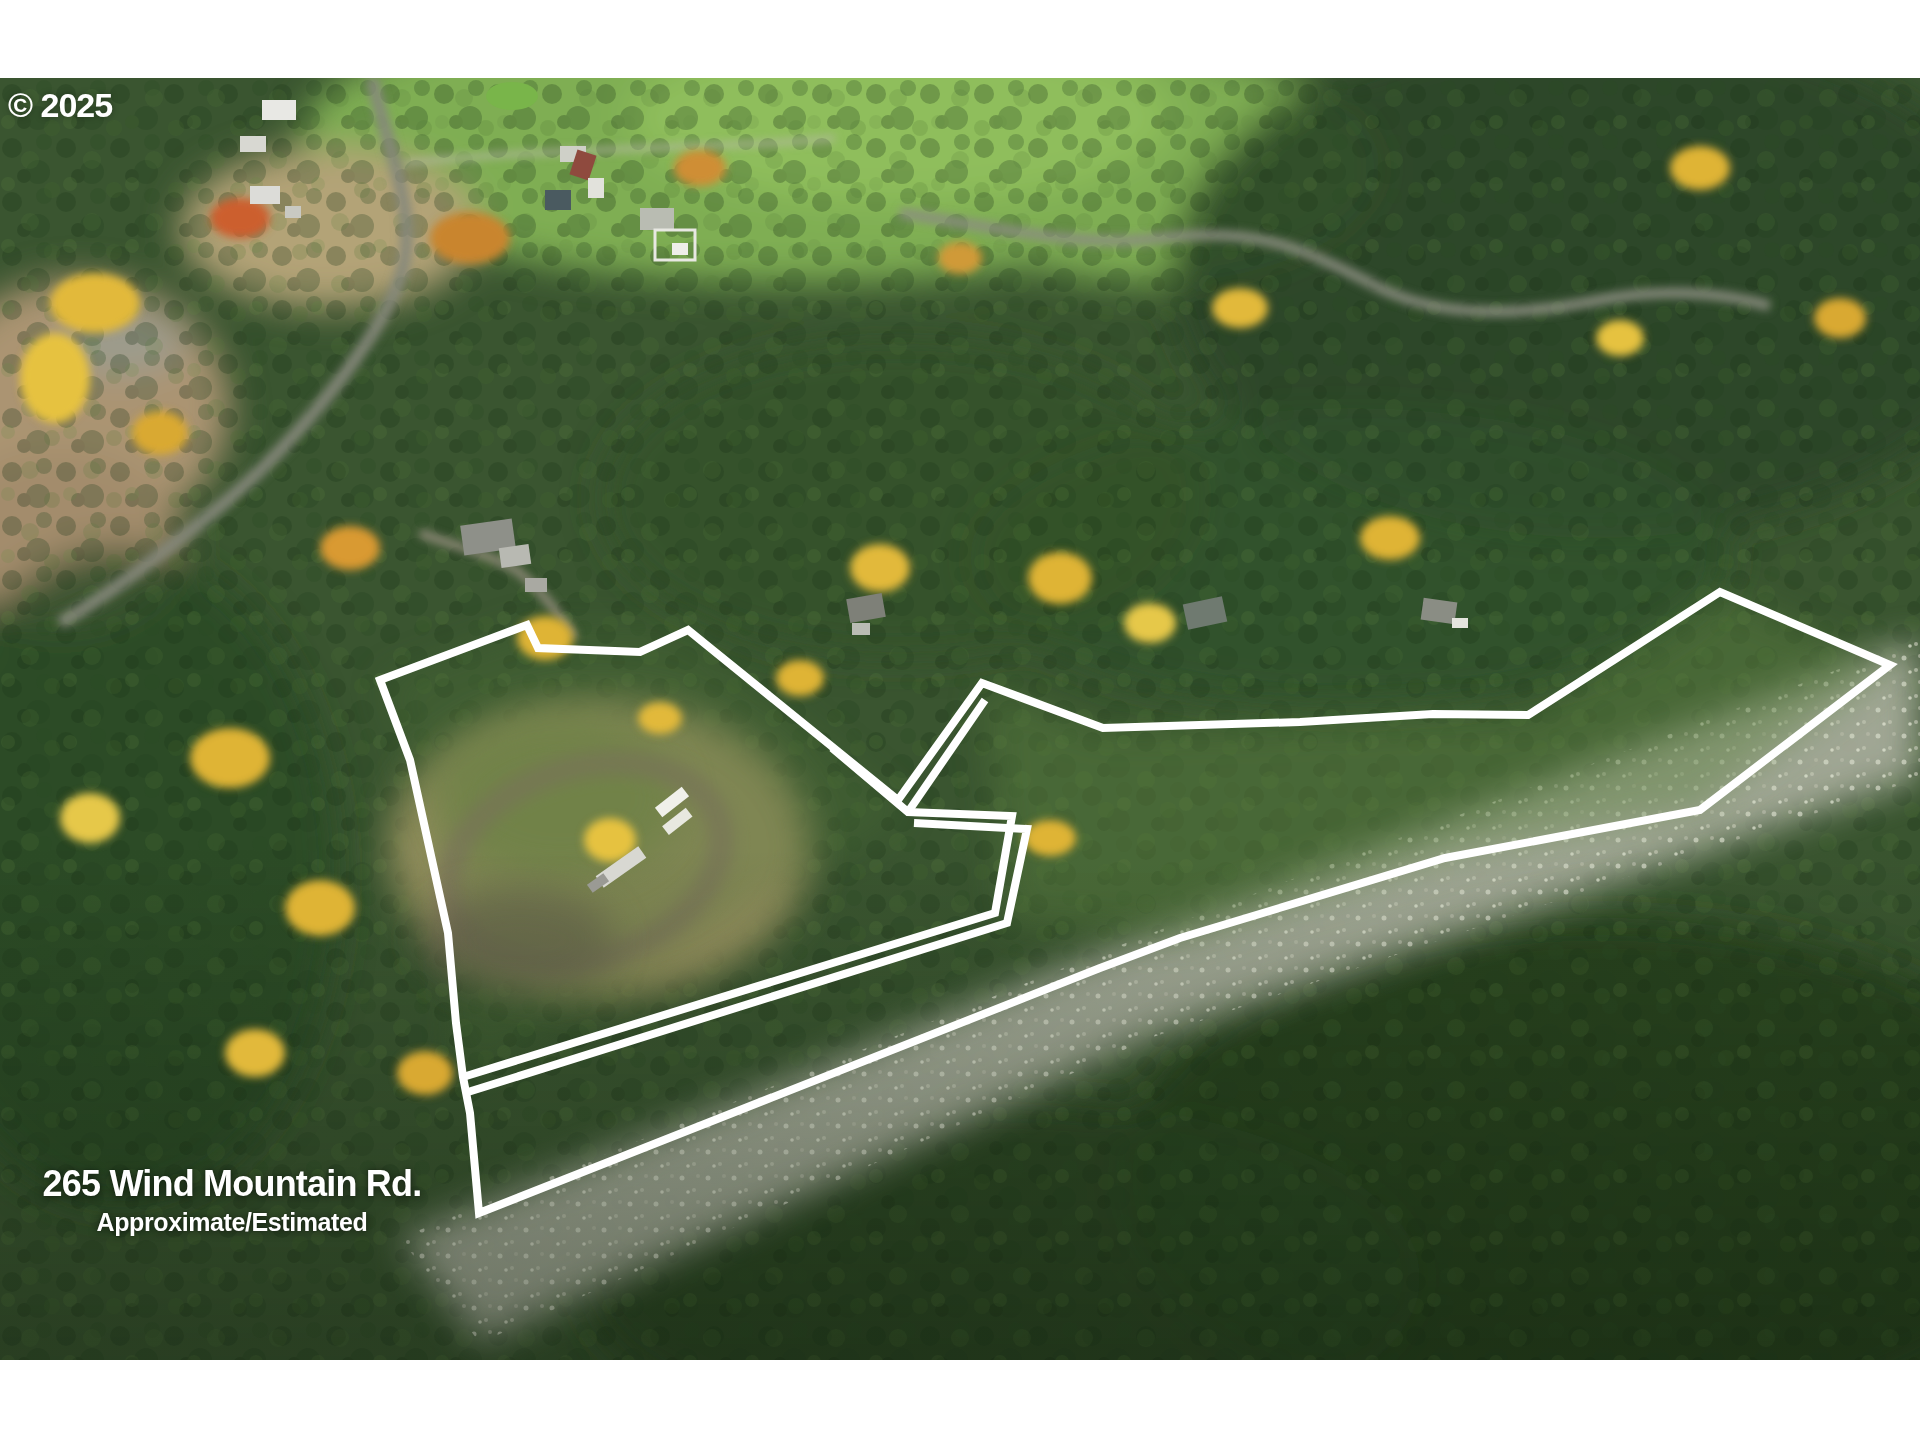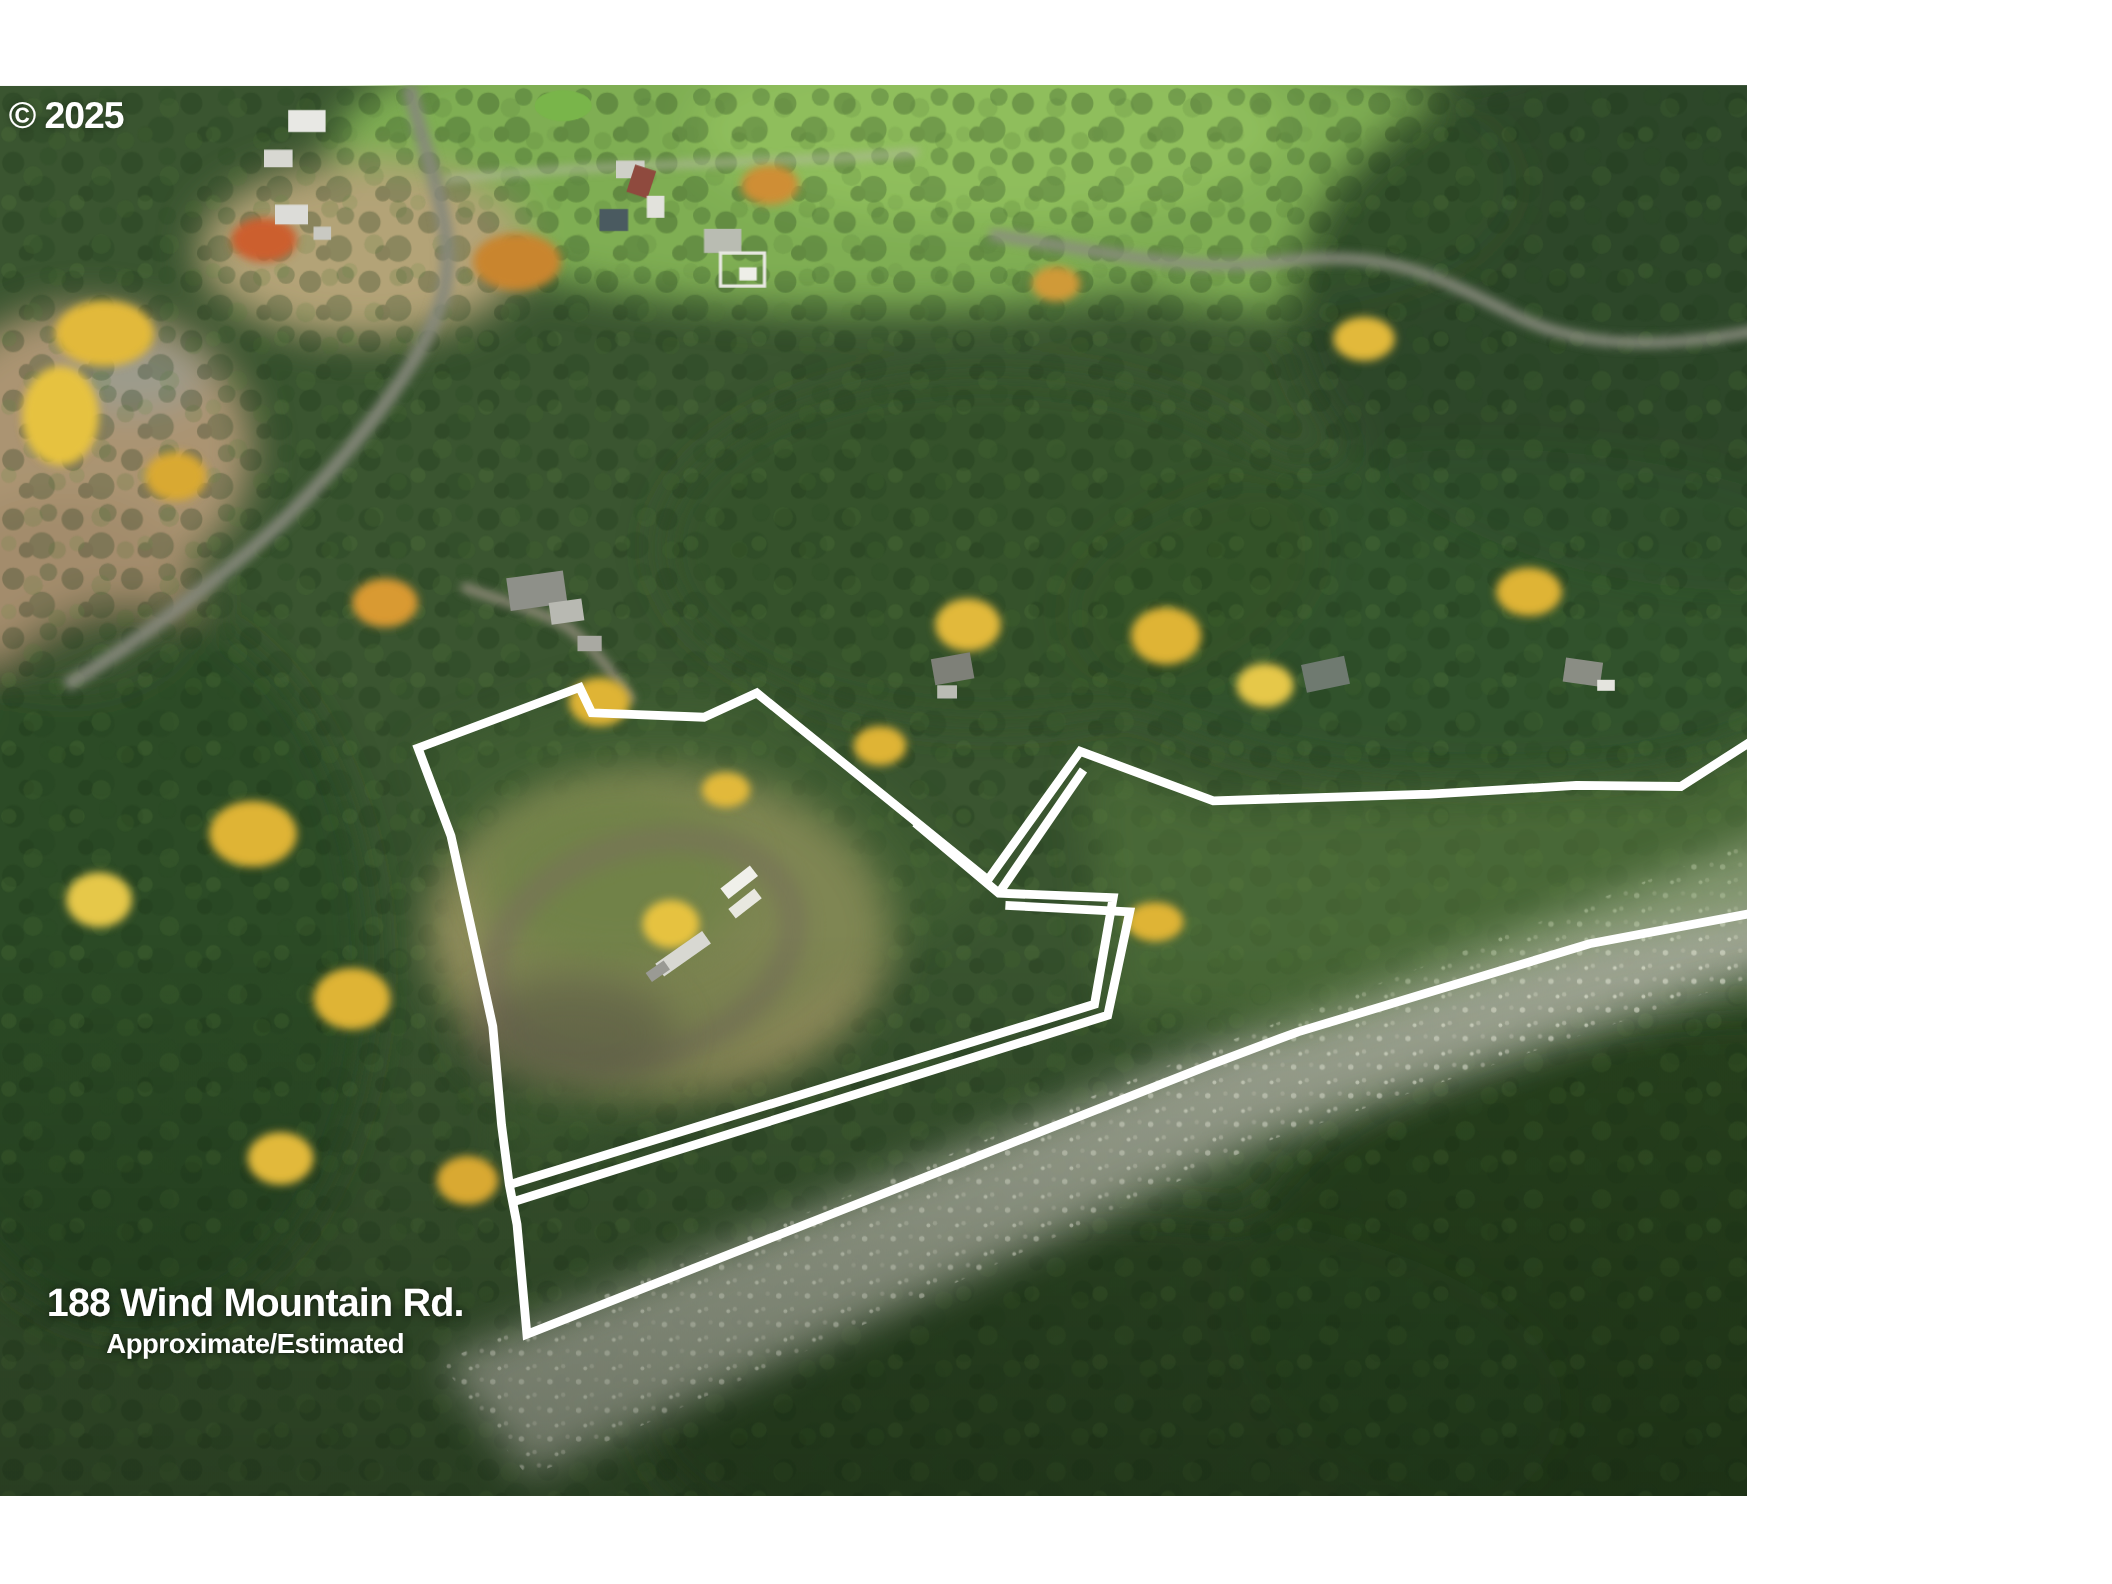--- a/index.html
+++ b/index.html
@@ -1,21 +1,21 @@
 <!DOCTYPE html>
 <html><head>
 <meta charset="utf-8">
 <style>
   html,body{margin:0;padding:0;background:#ffffff;}
   .stage{position:relative;width:1920px;height:1440px;background:#ffffff;overflow:hidden;
          font-family:"Liberation Sans","DejaVu Sans",sans-serif;}
   .letterbox{position:absolute;left:0;width:1920px;background:#ffffff;}
   .letterbox.top{top:0;height:78px;}
   .letterbox.bottom{top:1360px;height:80px;}
-  .photo{position:absolute;left:0;top:78px;width:1588px;height:1282px;overflow:hidden;background:#3a5530;}
+  .photo{position:absolute;left:0;top:78px;width:1920px;height:1282px;overflow:hidden;background:#3a5530;}
   .photo svg{position:absolute;left:0;top:0;}
   .watermark{
     position:absolute;left:8px;top:8px;
     color:#ffffff;font-size:34px;font-weight:700;letter-spacing:-1px;
     text-shadow:0 0 6px rgba(0,0,0,.35);
     user-select:none;
   }
   .address{
     position:absolute;left:12px;top:1082px;width:440px;text-align:center;color:#ffffff;
     text-shadow:0 1px 8px rgba(0,0,0,.55), 0 0 2px rgba(0,0,0,.35);
@@ -175,21 +175,21 @@
           <polygon points="380,602 527,547 538,570 640,574 688,552 898,722 982,605 1103,650 1300,644 1433,636 1528,637 1720,514 1890,587 1700,732 1445,780 1180,860 1100,890 479,1135 470,1035 463,999 456,945 448,855 410,682" fill="none" stroke="#ffffff" stroke-width="8" stroke-miterlimit="8"></polygon>
           <polyline points="832,670 908,734 1012,738 995,835 463,999" fill="none" stroke="#ffffff" stroke-width="8" stroke-miterlimit="8"></polyline>
           <polyline points="908,734 985,622" fill="none" stroke="#ffffff" stroke-width="8" stroke-miterlimit="8"></polyline>
           <polyline points="914,745 1027,751 1007,845 468,1014" fill="none" stroke="#ffffff" stroke-width="8" stroke-miterlimit="8"></polyline>
         </g>
     </svg>
 
     <div class="watermark">© 2025</div>
 
     <div class="address">
-      <div class="a1">188 Wind Mountain Rd.</div>
+      <div class="a1">265 Wind Mountain Rd.</div>
       <div class="a4">Approximate/Estimated</div>
     </div>
   </div>
 
   <div class="letterbox top"></div>
   <div class="letterbox bottom"></div>
 
 </div>
 
 </body></html>

